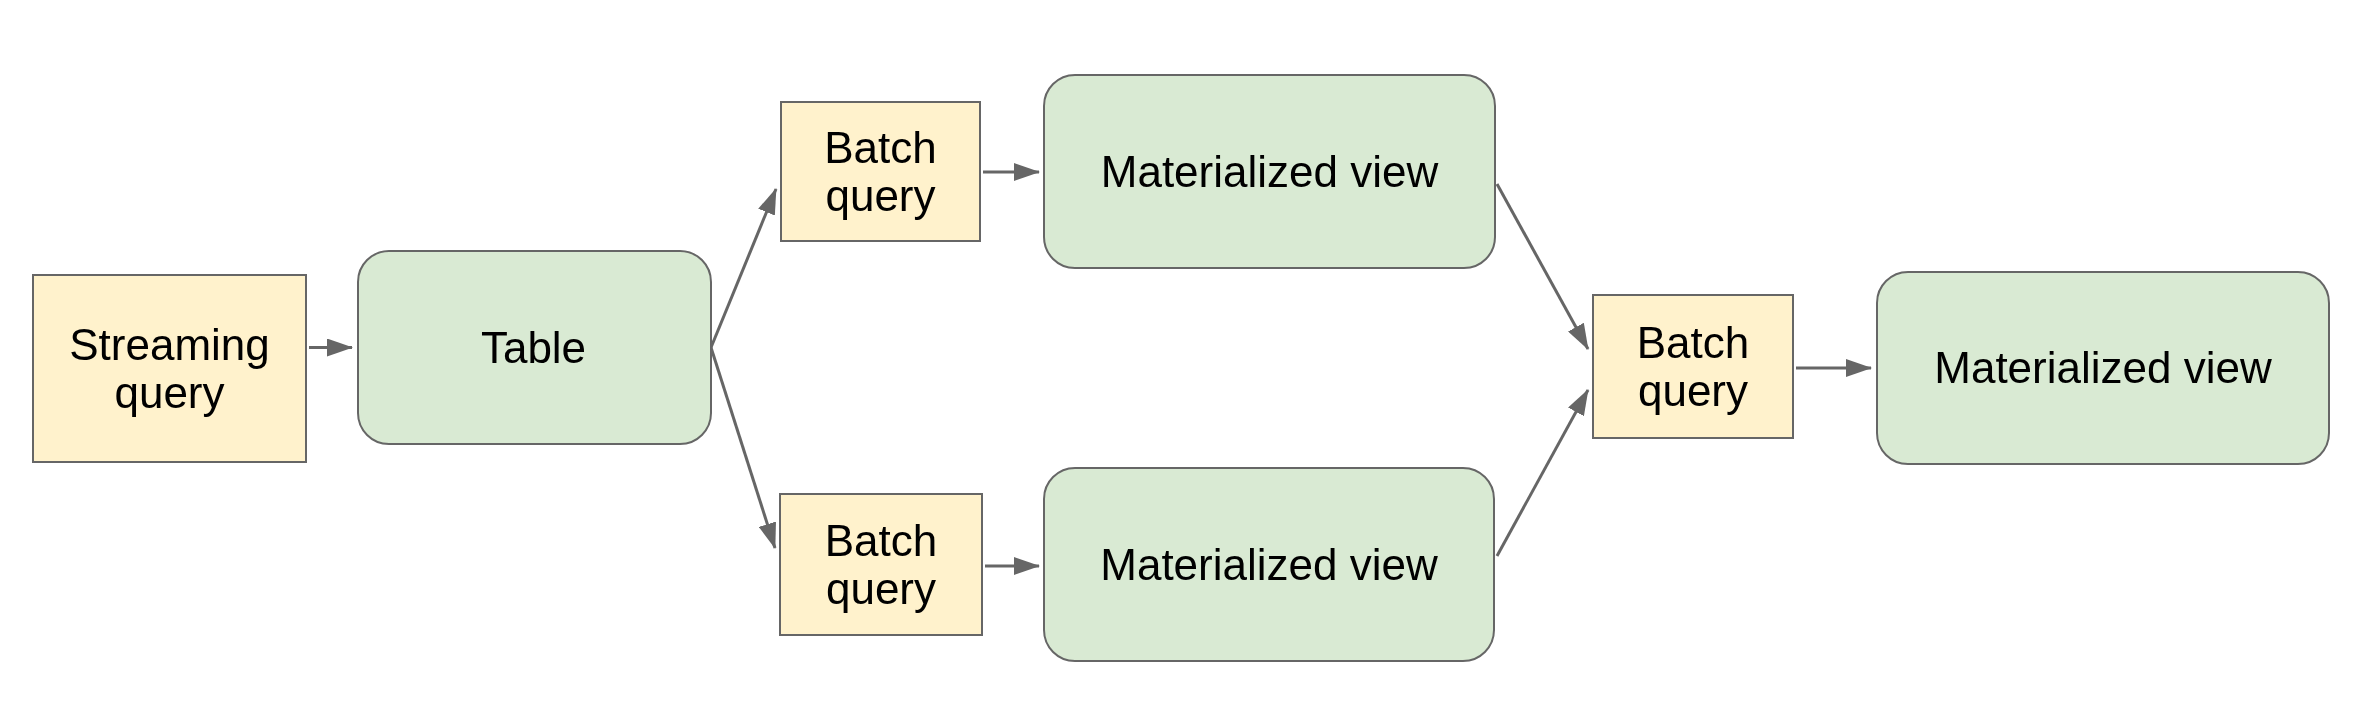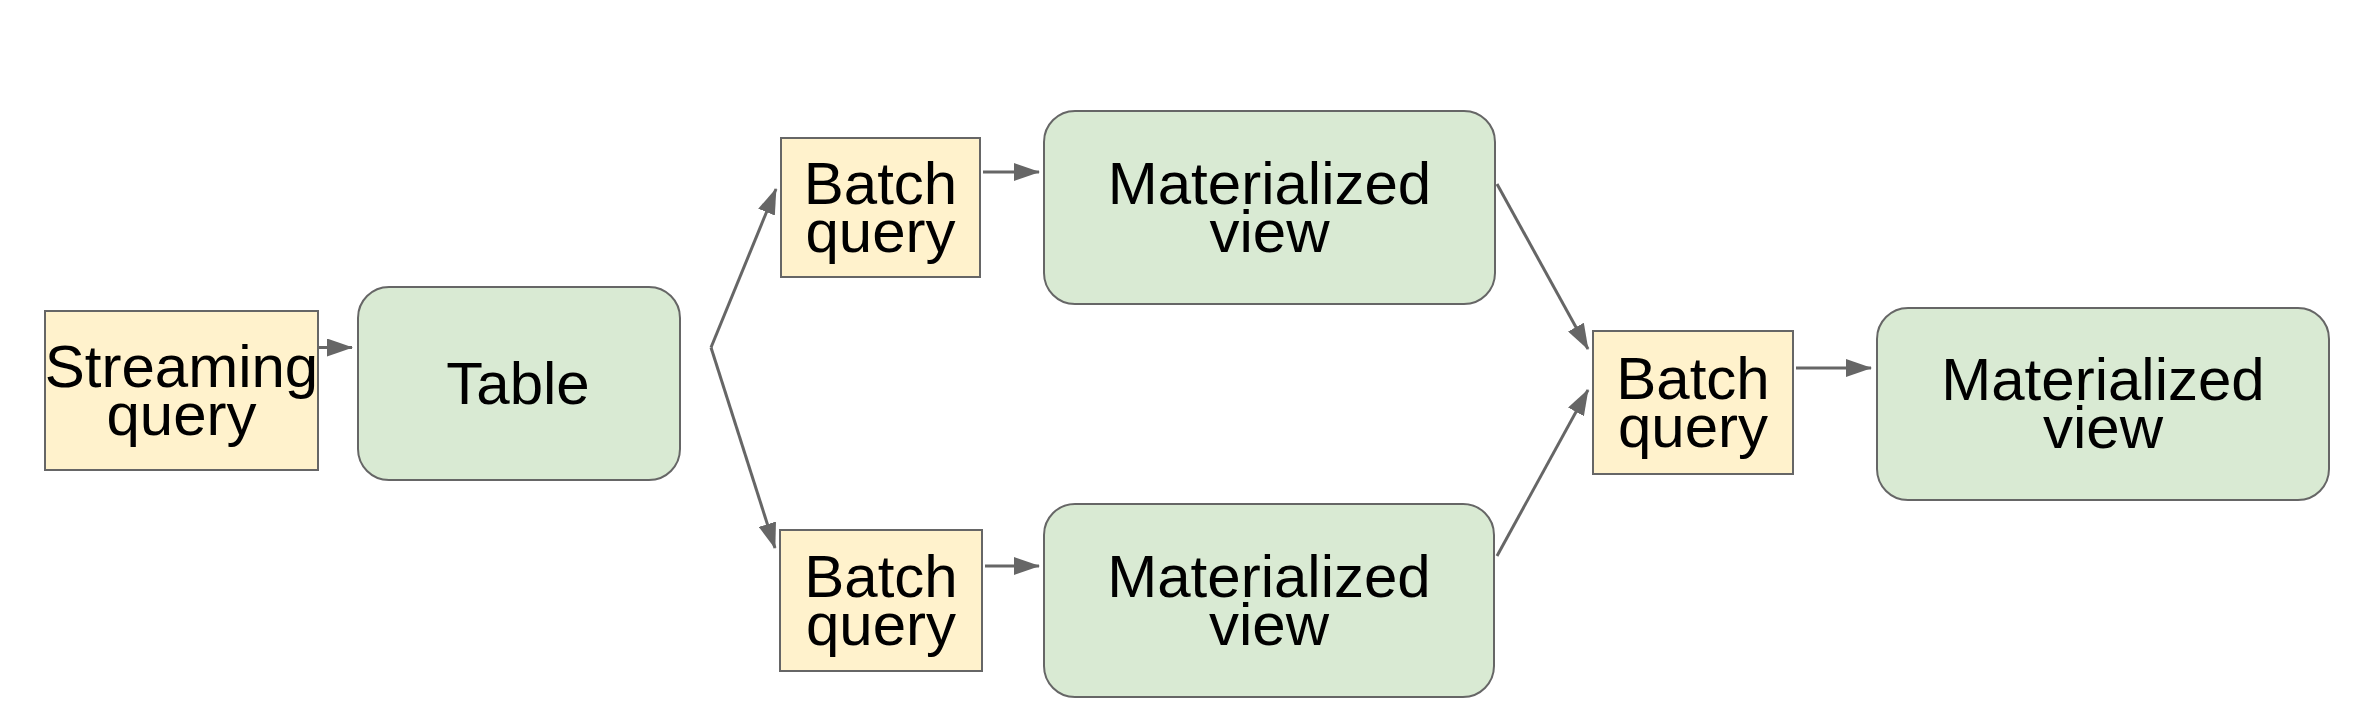--- a/index.html
+++ b/index.html
@@ -23,33 +23,32 @@
     fill: none;
   }
   .arrowhead-fill { fill: var(--arrow, #666666); }
   .node {
     position: absolute;
     box-sizing: border-box;
     display: flex;
     align-items: center;
     justify-content: center;
     text-align: center;
-    font-size: 60px;
+    font-size: 44px;
     line-height: 48px;
     color: var(--text, #000000);
     border: 2.5px solid var(--border, #666666);
     padding: 4px 10px;
-    margin-top: 36px;
   }
   .node.query { background: var(--query-fill, #fff2cc); }
   .node.view  { background: var(--view-fill, #d9ead3); border-radius: 32px; }
 
   
-  .n-streaming     { left: 44px;   top: 274px; width: 275px; height: 161px; }
-  .n-table         { left: 357px;  top: 250px; width: 324px; height: 195px; padding-left: 8px; }
+  .n-streaming     { left: 32px;   top: 274px; width: 275px; height: 189px; }
+  .n-table         { left: 357px;  top: 250px; width: 355px; height: 195px; padding-left: 8px; }
   .n-batch-top     { left: 780px;  top: 101px; width: 201px; height: 141px; }
   .n-mv-top        { left: 1043px; top: 74px;  width: 453px; height: 195px; }
   .n-batch-bottom  { left: 779px;  top: 493px; width: 204px; height: 143px; }
   .n-mv-bottom     { left: 1043px; top: 467px; width: 452px; height: 195px; }
   .n-batch-right   { left: 1592px; top: 294px; width: 202px; height: 145px; }
   .n-mv-final      { left: 1876px; top: 271px; width: 454px; height: 194px; }
 </style>
 </head>
 <body>
 

